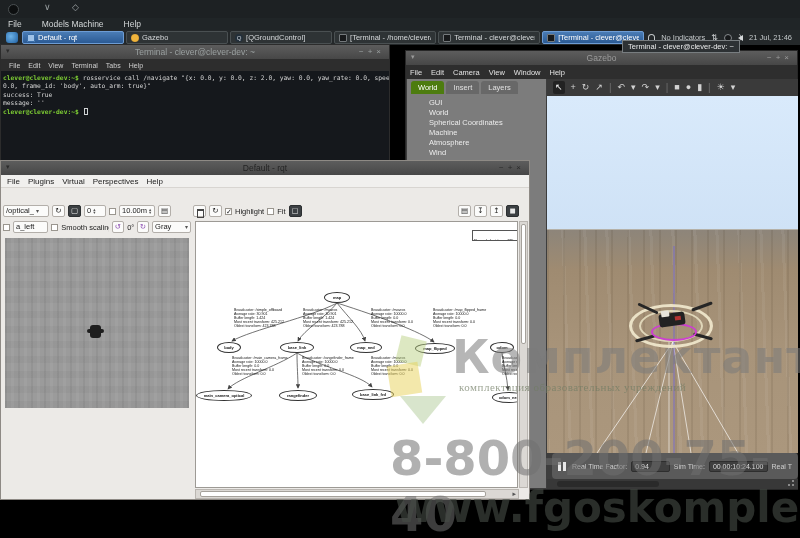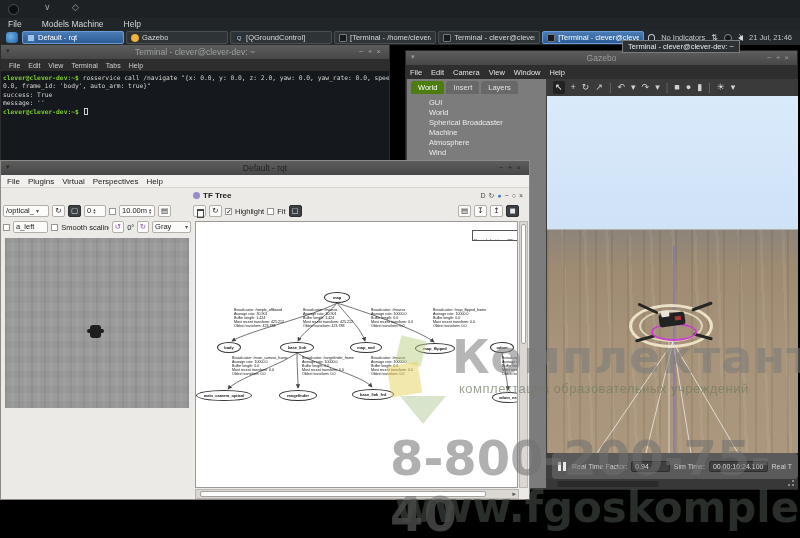--- a/index.html
+++ b/index.html
@@ -148,21 +148,21 @@
   .tf-node { position:absolute; background:#fff; border:1px solid #333; border-radius:50%; }
   .tf-node span { position:absolute; left:50%; top:50%; transform:translate(-50%,-50%) scale(0.5); font-size:8px; font-weight:bold; white-space:nowrap; color:#111; }
   .tf-label { position:absolute; }
   .tf-label .in { transform:scale(0.45); transform-origin:0 0; font-size:8px; line-height:9px; color:#111; white-space:nowrap; }
   .tf-rec { position:absolute; left:276px; top:8px; width:56px; height:11px; background:#fff; border:1px solid #555; overflow:hidden; }
   .tf-rec span { display:inline-block; transform:scale(0.5); transform-origin:0 0; font-size:8px; white-space:nowrap; padding-left:2px; }
 
   
   .wm { position:absolute; z-index:80; pointer-events:none; }
   .wm-brand { left:452px; top:330px; font-family:"DejaVu Sans", sans-serif; font-size:46px; font-weight:bold; letter-spacing:1px; color:rgba(122,122,122,0.55); }
-  .wm-tag { left:459px; top:381px; font-family:Liberation Sans, sans-serif; font-size:13px; letter-spacing:0.5px; color:rgba(112,124,100,0.7); }
+  .wm-tag { left:459px; top:381px; font-family:Liberation Serif, serif; font-size:11px; letter-spacing:0.5px; color:rgba(112,124,100,0.7); }
   .wm-phone { left:390px; top:430px; font-family:"DejaVu Sans", sans-serif; font-size:48px; font-weight:bold; color:rgba(112,112,112,0.55); }
   .wm-site { left:395px; top:483px; font-family:"DejaVu Sans", sans-serif; font-size:42px; font-weight:bold; color:rgba(70,76,70,0.6); }
   .wm-box1 { left:398px; top:338px; width:26px; height:26px; background:rgba(180,205,120,0.45); transform:rotate(14deg); }
   .wm-box2 { left:389px; top:364px; width:31px; height:31px; background:rgba(232,210,88,0.5); transform:rotate(-9deg); }
   .wm-chv { left:400px; top:396px; width:0; height:0; border-left:23px solid transparent; border-right:23px solid transparent; border-top:28px solid rgba(190,212,170,0.6); }
 
   
   .vm-status { position:absolute; left:0; top:515px; width:800px; height:23px; background:#343a3c; border-top:1px solid #1b1f20; z-index:5; }
   .vm-status .txt { position:absolute; left:8px; top:6px; font-size:9px; color:#c5cacc; }
   .vm-status .grip { position:absolute; right:4px; bottom:4px; width:7px; height:7px; border-right:2px dotted #7b8184; border-bottom:2px dotted #7b8184; }
@@ -255,21 +255,21 @@
 
     <div class="gz-panel">
       <div class="gz-tabs">
         <span class="gz-tab active">World</span>
         <span class="gz-tab">Insert</span>
         <span class="gz-tab">Layers</span>
       </div>
       <div class="gz-tree">
           <div class="gz-tree-item">GUI</div>
           <div class="gz-tree-item">World</div>
-          <div class="gz-tree-item">Spherical Broadcaster</div>
+          <div class="gz-tree-item">Spherical Coordinates</div>
           <div class="gz-tree-item">Machine</div>
           <div class="gz-tree-item">Atmosphere</div>
           <div class="gz-tree-item">Wind</div>
           <div class="gz-tree-item"><span class="arr">▶</span>Models</div>
         </div>
     </div>
 
     <div class="gz-toolbar">
         <span class="gz-tool active">↖</span>
         <span class="gz-tool">+</span>
@@ -335,32 +335,20 @@
     </div>
     <div class="rqt-menu">
         <span class="mi">File</span>
         <span class="mi">Plugins</span>
         <span class="mi">Virtual</span>
         <span class="mi">Perspectives</span>
         <span class="mi">Help</span>
       </div>
 
 
-    <div class="dock-hd hd-tf">
-      <span class="tf-ic"></span>
-      <span class="hd-t">TF Tree</span>
-      <span class="hd-icons">
-        <span>D</span>
-        <span>↻</span>
-        <span class="blue">●</span>
-        <span>−</span>
-        <span>○</span>
-        <span>×</span>
-      </span>
-    </div>
 
     <div class="rtoolbar tb1">
       <span class="ctl drop" style="width:46px">
           <span style="overflow:hidden">/optical_</span>
           <span class="da">▾</span>
         </span>
       <span class="ctl btn">↻</span>
       <span class="ctl btn dark-btn">▢</span>
       <span class="ctl spin" style="width:22px">
           <span>0</span>

